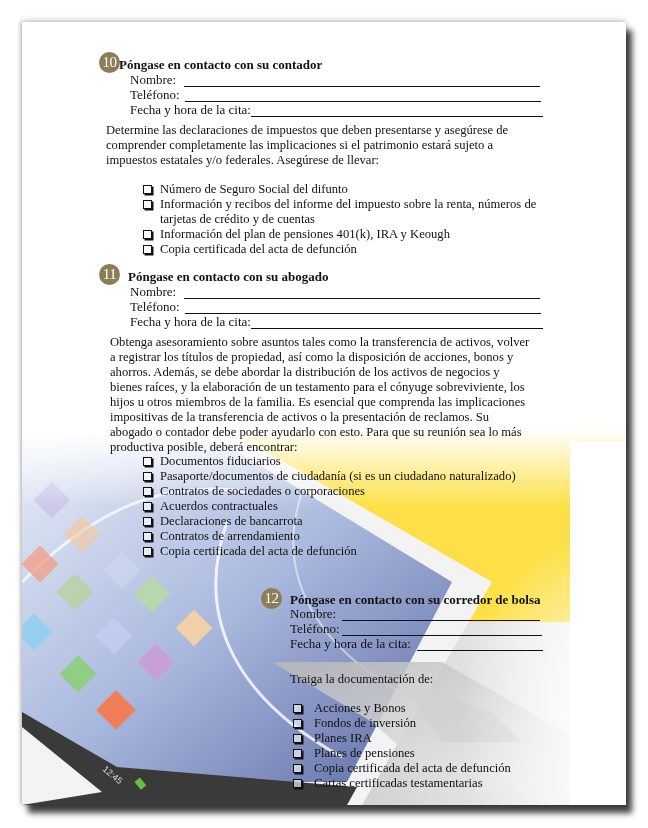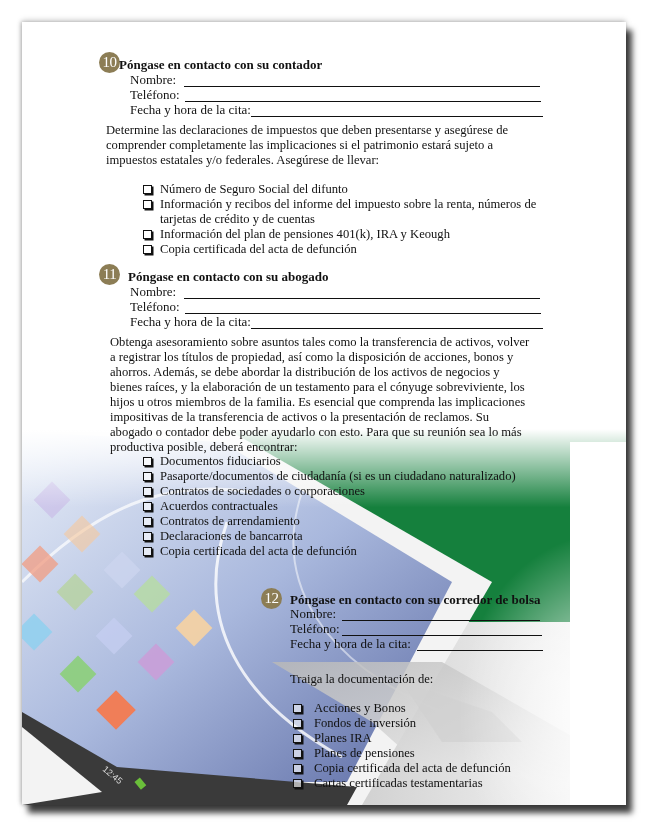--- a/index.html
+++ b/index.html
@@ -4,21 +4,21 @@
   <style>
     html, body { margin: 0; padding: 0; }
     body {
       width: 648px; height: 828px; position: relative; overflow: hidden;
       background: #ffffff;
       font-family: "Liberation Serif", "DejaVu Serif", serif;
       color: #111;
     }
     .page {
       position: absolute; left: 22px; top: 22px; width: 604px; height: 783px;
-      background: #15803d; overflow: hidden;
+      background: #fde047; overflow: hidden;
       box-shadow: 6px 8px 6px rgba(0,0,0,0.75), -1px 0 4px rgba(0,0,0,0.25), 0 -2px 6px rgba(0,0,0,0.15);
     }
     
     .bg-art { position: absolute; left: 0; top: 0; width: 604px; height: 783px; }
     .text-layer { position: absolute; left: 0; top: 0; width: 604px; height: 783px; }
 
     .badge {
       position: absolute; width: 21px; height: 21px; border-radius: 50%;
       background: #8c7d55; color: #fff; font-size: 15px; line-height: 21px;
       text-align: center; letter-spacing: -0.5px;
@@ -190,25 +190,25 @@
       <li>
           <span class="box"></span>
           <span>Contratos de sociedades o corporaciones</span>
         </li>
       <li>
           <span class="box"></span>
           <span>Acuerdos contractuales</span>
         </li>
       <li>
           <span class="box"></span>
+          <span>Declaraciones de bancarrota</span>
+        </li>
+      <li>
+          <span class="box"></span>
           <span>Contratos de arrendamiento</span>
-        </li>
-      <li>
-          <span class="box"></span>
-          <span>Declaraciones de bancarrota</span>
         </li>
       <li>
           <span class="box"></span>
           <span>Copia certificada del acta de defunción</span>
         </li>
     </ul>
 
     <div class="badge" style="left:239px; top:566px;">12</div>
     <div class="heading" style="left:268px; top:570px;">Póngase en contacto con su corredor de bolsa</div>
     <div class="field" style="left:268px; top:584px;">

